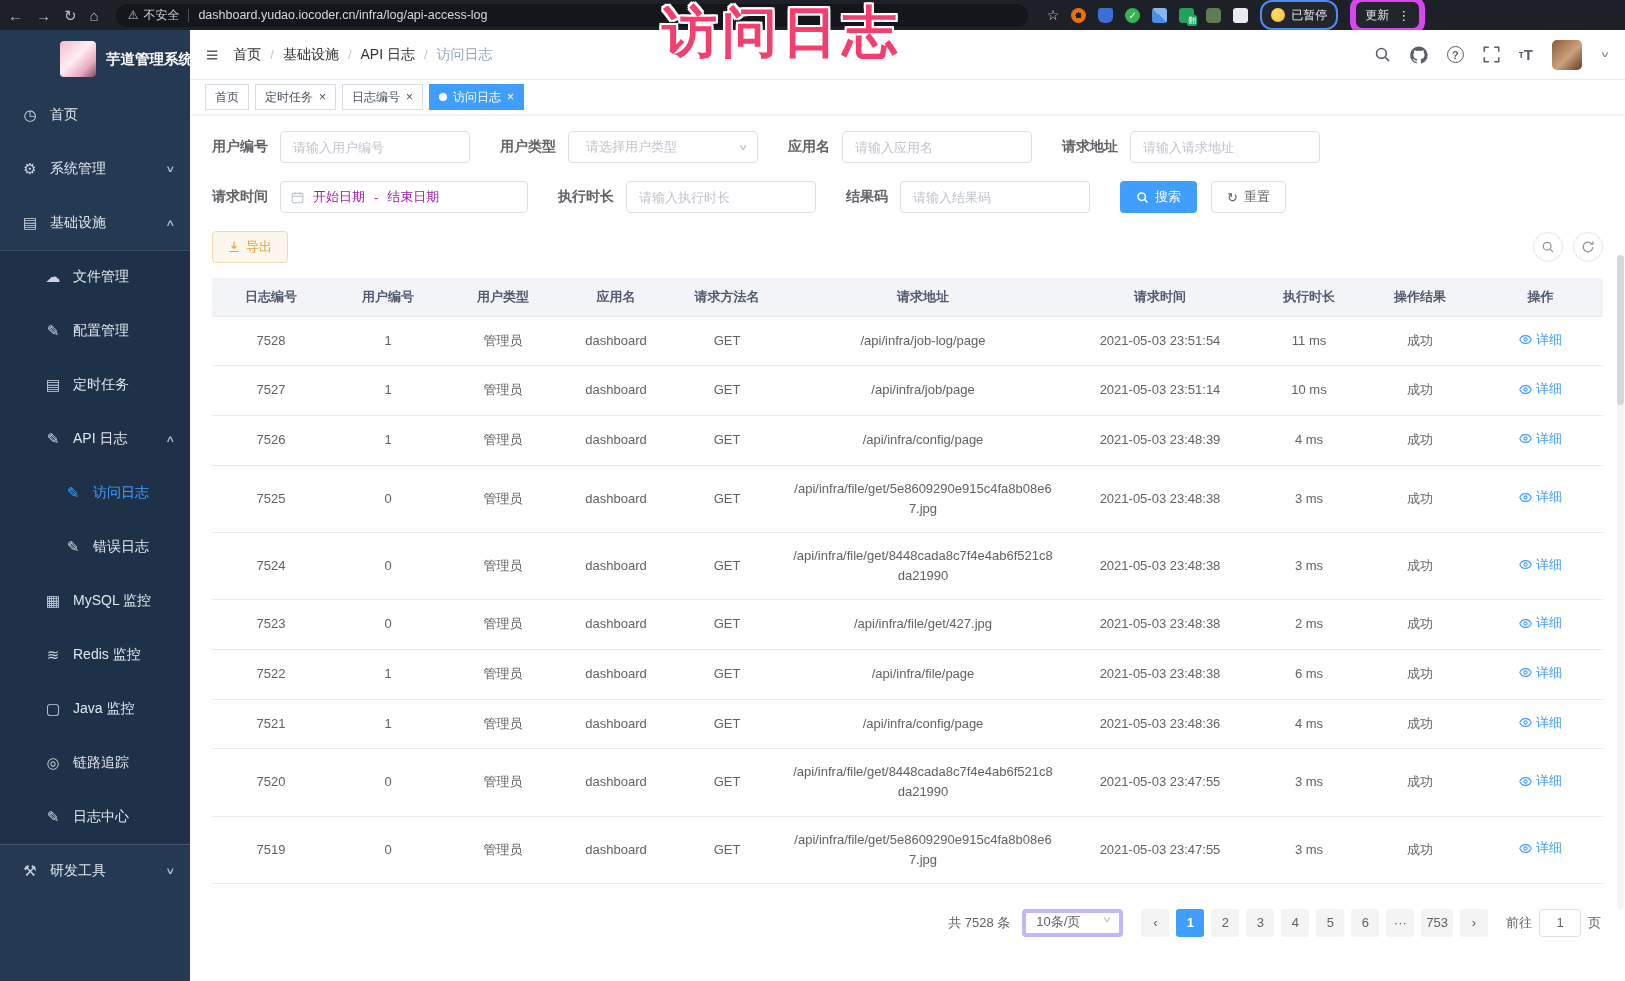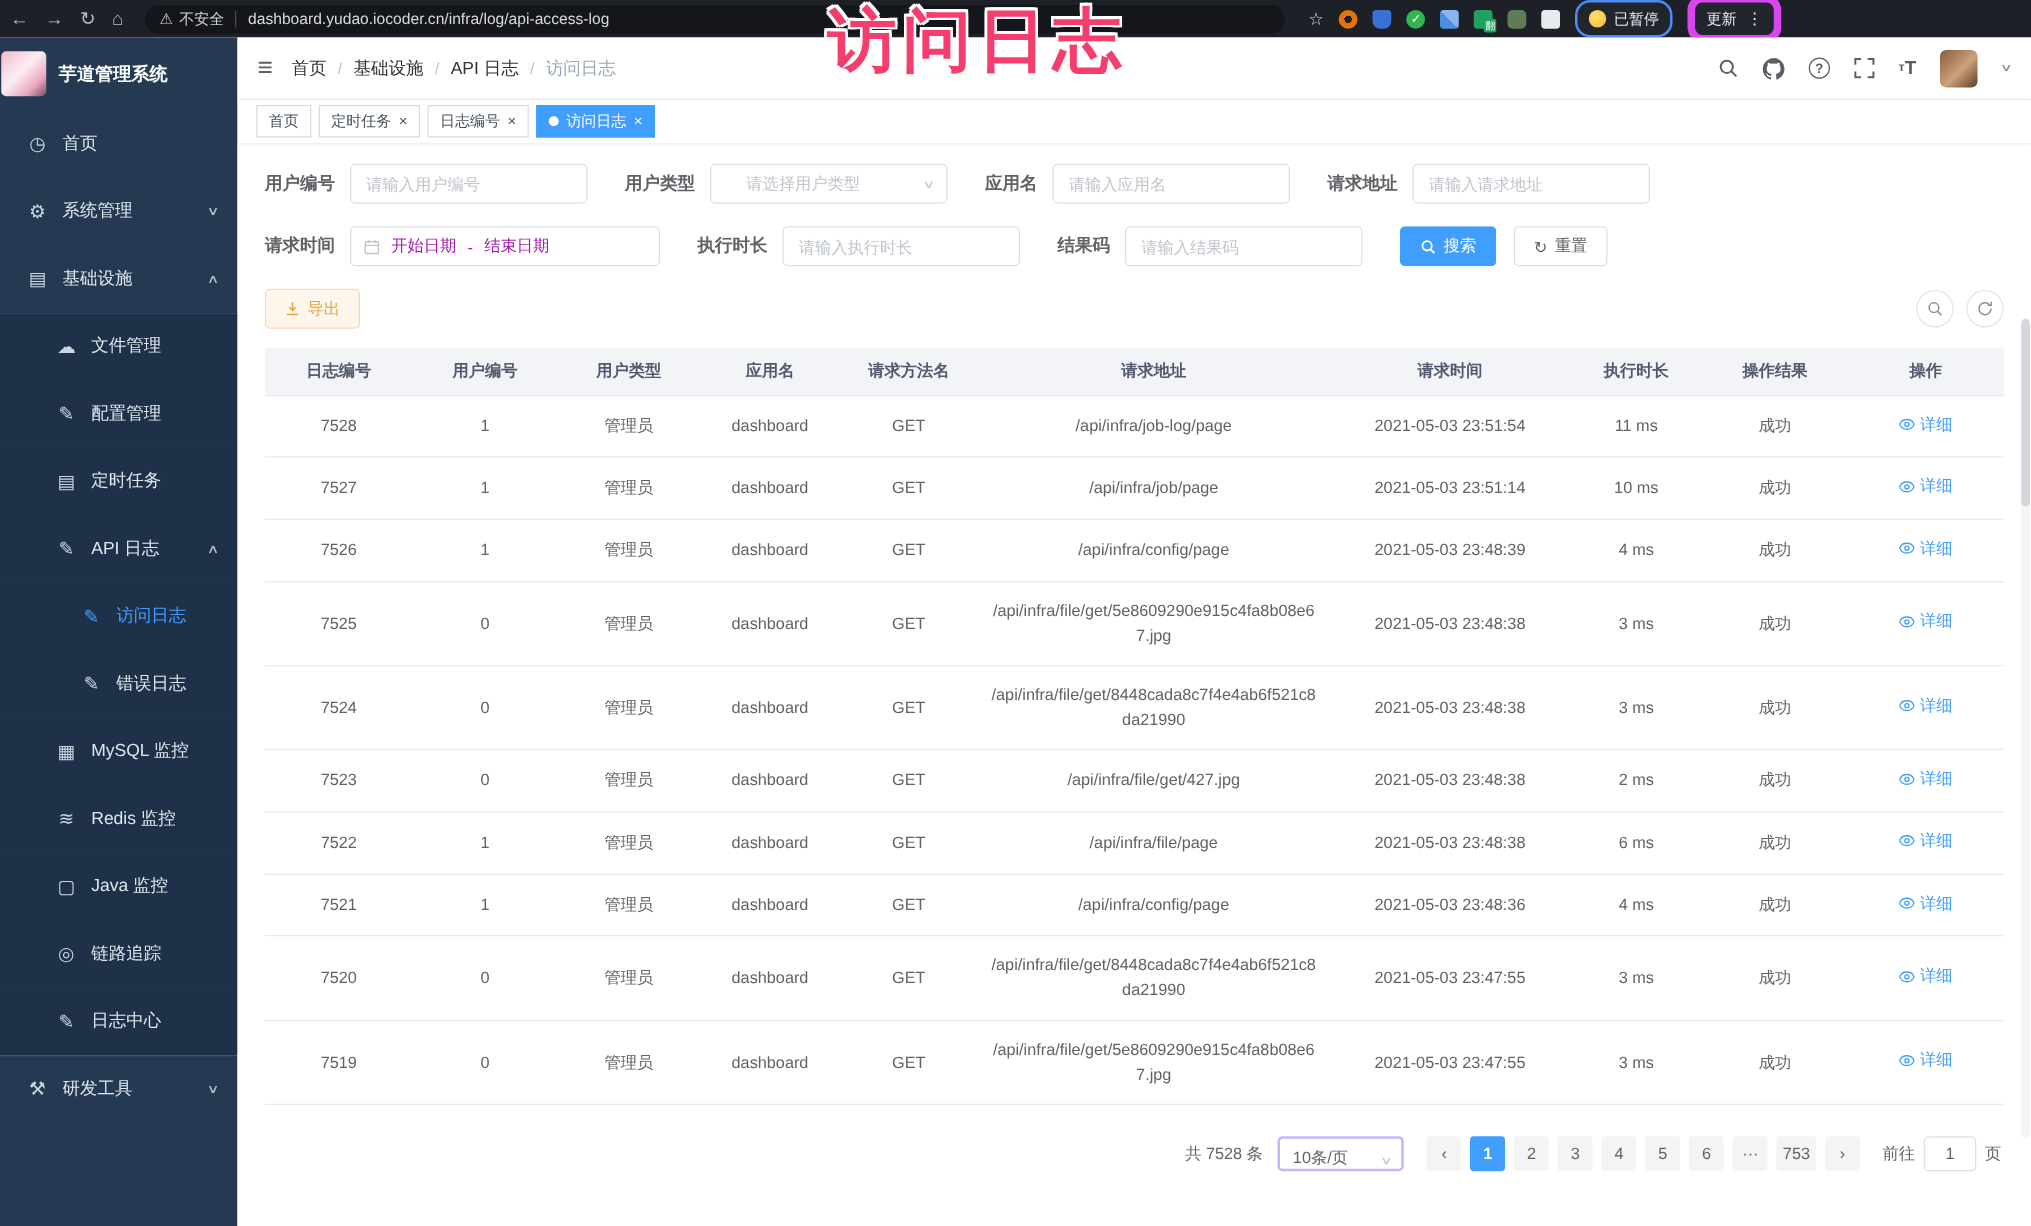--- a/index.html
+++ b/index.html
@@ -34,21 +34,21 @@
   .pill.paused { border: 2px solid #4d8bf5; background: #23252d; }
   .emoji-face { width: 14px; height: 14px; border-radius: 50%; background: radial-gradient(circle at 35% 35%, #ffe46b, #f4b73c); }
   .pill.update { border: 6px solid #d946ef; background: #23252d; gap: 8px; }
   .dots { color: #e7e9ee; font-size: 13px; }
 
   
   .app { position: absolute; top: 30px; left: 0; width: 1625px; height: 951px; display: flex; }
 
   
   .sidebar { width: 190px; height: 951px; background: #253a52; flex: 0 0 auto; overflow: hidden; }
-  .logo-row { height: 58px; display: flex; align-items: center; gap: 10px; padding: 0 1px; cursor: pointer; }
+  .logo-row { height: 58px; display: flex; align-items: center; gap: 10px; padding: 0 15px; cursor: pointer; margin-left: 45px; }
   .logo-img { width: 36px; height: 36px; border-radius: 4px; background: linear-gradient(135deg, #f2b9cd 0%, #fdeef3 45%, #e9a9c1 75%, #7a4a62 100%); flex: 0 0 auto; }
   .logo-title { color: #ffffff; font-size: 14.5px; font-weight: bold; white-space: nowrap; }
   .menu { display: flex; flex-direction: column; }
   .menu-item { height: 54px; display: flex; align-items: center; gap: 11px; color: #e0e6ee; font-size: 14px; cursor: pointer; position: relative; white-space: nowrap; }
   .menu-item.lvl1 { padding-left: 21px; }
   .menu-item.lvl2 { padding-left: 44px; }
   .menu-item.lvl3 { padding-left: 64px; }
   .menu-item.sub { background: #1f3149; }
   .menu-item.div-top { box-shadow: inset 0 1px 0 rgba(255,255,255,.14); }
   .menu-item.active, .menu-item.active .mi-icon { color: #409eff; }
@@ -78,21 +78,21 @@
   .tag .tclose { font-size: 12px; line-height: 1; }
   .tag.active { background: #409eff; border-color: #409eff; color: #fff; }
 
   
   .content { flex: 1; padding: 17px 22px 0; overflow: hidden; }
   .frow { display: flex; align-items: center; margin-bottom: 18px; }
   .fitem { display: flex; align-items: center; margin-right: 30px; }
   .flabel { font-size: 14px; color: #606266; font-weight: bold; margin-right: 12px; white-space: nowrap; }
   .finput { height: 32px; border: 1px solid #dcdfe6; border-radius: 4px; padding: 0 12px; font-size: 13px; color: #606266; width: 190px; outline: none; background: #fff; }
   .finput::placeholder { color: #c0c4cc; }
-  .fselect { width: 190px; height: 32px; border: 1px solid #dcdfe6; border-radius: 4px; padding: 0 10px 0 28px; display: flex; align-items: center; justify-content: space-between; color: #c0c4cc; font-size: 13px; cursor: pointer; background: #fff; }
+  .fselect { width: 190px; height: 32px; border: 1px solid #dcdfe6; border-radius: 4px; padding: 0 10px 0 17px; display: flex; align-items: center; justify-content: space-between; color: #c0c4cc; font-size: 13px; cursor: pointer; background: #fff; }
   .sel-caret { color: #c0c4cc; font-size: 11px; transform: scale(1.25, .8); }
   .fdate { width: 248px; height: 32px; border: 1px solid #dcdfe6; border-radius: 4px; display: flex; align-items: center; gap: 9px; padding: 0 10px; font-size: 13px; color: #a21caf; cursor: pointer; background: #fff; }
   .cal-ic { color: #c0c4cc; display: inline-flex; }
   .btn { height: 32px; border-radius: 4px; padding: 0 15px; font-size: 13px; display: inline-flex; align-items: center; gap: 6px; cursor: pointer; border: 1px solid transparent; white-space: nowrap; }
   .btn-primary { background: #409eff; color: #fff; }
   .btn-plain { background: #fff; border-color: #dcdfe6; color: #606266; }
   .btn-warning { background: #fdf6ec; border-color: #f5dab1; color: #e6a23c; }
   .glyph-ic { font-size: 13px; line-height: 1; }
 
   .toolbar-row { display: flex; align-items: center; margin: 0 0 15px; }
@@ -101,21 +101,21 @@
 
   
   table { width: 100%; border-collapse: collapse; font-size: 13px; color: #606266; table-layout: fixed; }
   thead th { background: #f3f4f7; font-weight: bold; color: #515a6e; height: 38px; border-bottom: 1px solid #e8eaec; text-align: center; padding: 0 4px; }
   tbody td { border-bottom: 1px solid #e8eaec; padding: 13px 8px; text-align: center; line-height: 1.55; word-break: break-all; }
   .detail-link { color: #409eff; display: inline-flex; align-items: center; gap: 4px; cursor: pointer; }
 
   
   .pagination { display: flex; align-items: center; justify-content: flex-end; padding: 25px 2px 0; font-size: 13px; color: #606266; }
   .total-text { margin-right: 12px; }
-  .page-size-box { width: 101px; height: 28px; border: 2px solid #c4b5fd; border-radius: 4px; display: flex; align-items: flex-end; justify-content: space-between; padding: 0 8px 0 10px; cursor: pointer; margin-right: 18px; background: #fff; }
+  .page-size-box { width: 101px; height: 28px; border: 4px solid #c4b5fd; border-radius: 4px; display: flex; align-items: flex-start; justify-content: space-between; padding: 0 8px 0 10px; cursor: pointer; margin-right: 18px; background: #fff; }
   .pager { display: flex; gap: 7px; align-items: center; margin-right: 18px; }
   .page-btn { min-width: 28px; height: 28px; border-radius: 3px; background: #f4f4f5; display: inline-flex; align-items: center; justify-content: center; color: #606266; cursor: pointer; padding: 0 5px; }
   .page-btn.active { background: #409eff; color: #fff; font-weight: bold; }
   .goto { display: flex; align-items: center; gap: 7px; }
   .goto-input { width: 42px; height: 28px; border: 1px solid #dcdfe6; border-radius: 4px; text-align: center; font-size: 13px; color: #606266; outline: none; }
 
   .v-scrollbar { position: absolute; right: 1px; top: 225px; width: 7px; height: 655px; background: #f4f5f7; border-radius: 4px; }
   .v-thumb { width: 7px; height: 150px; background: #d4d7dc; border-radius: 4px; }
 
   

